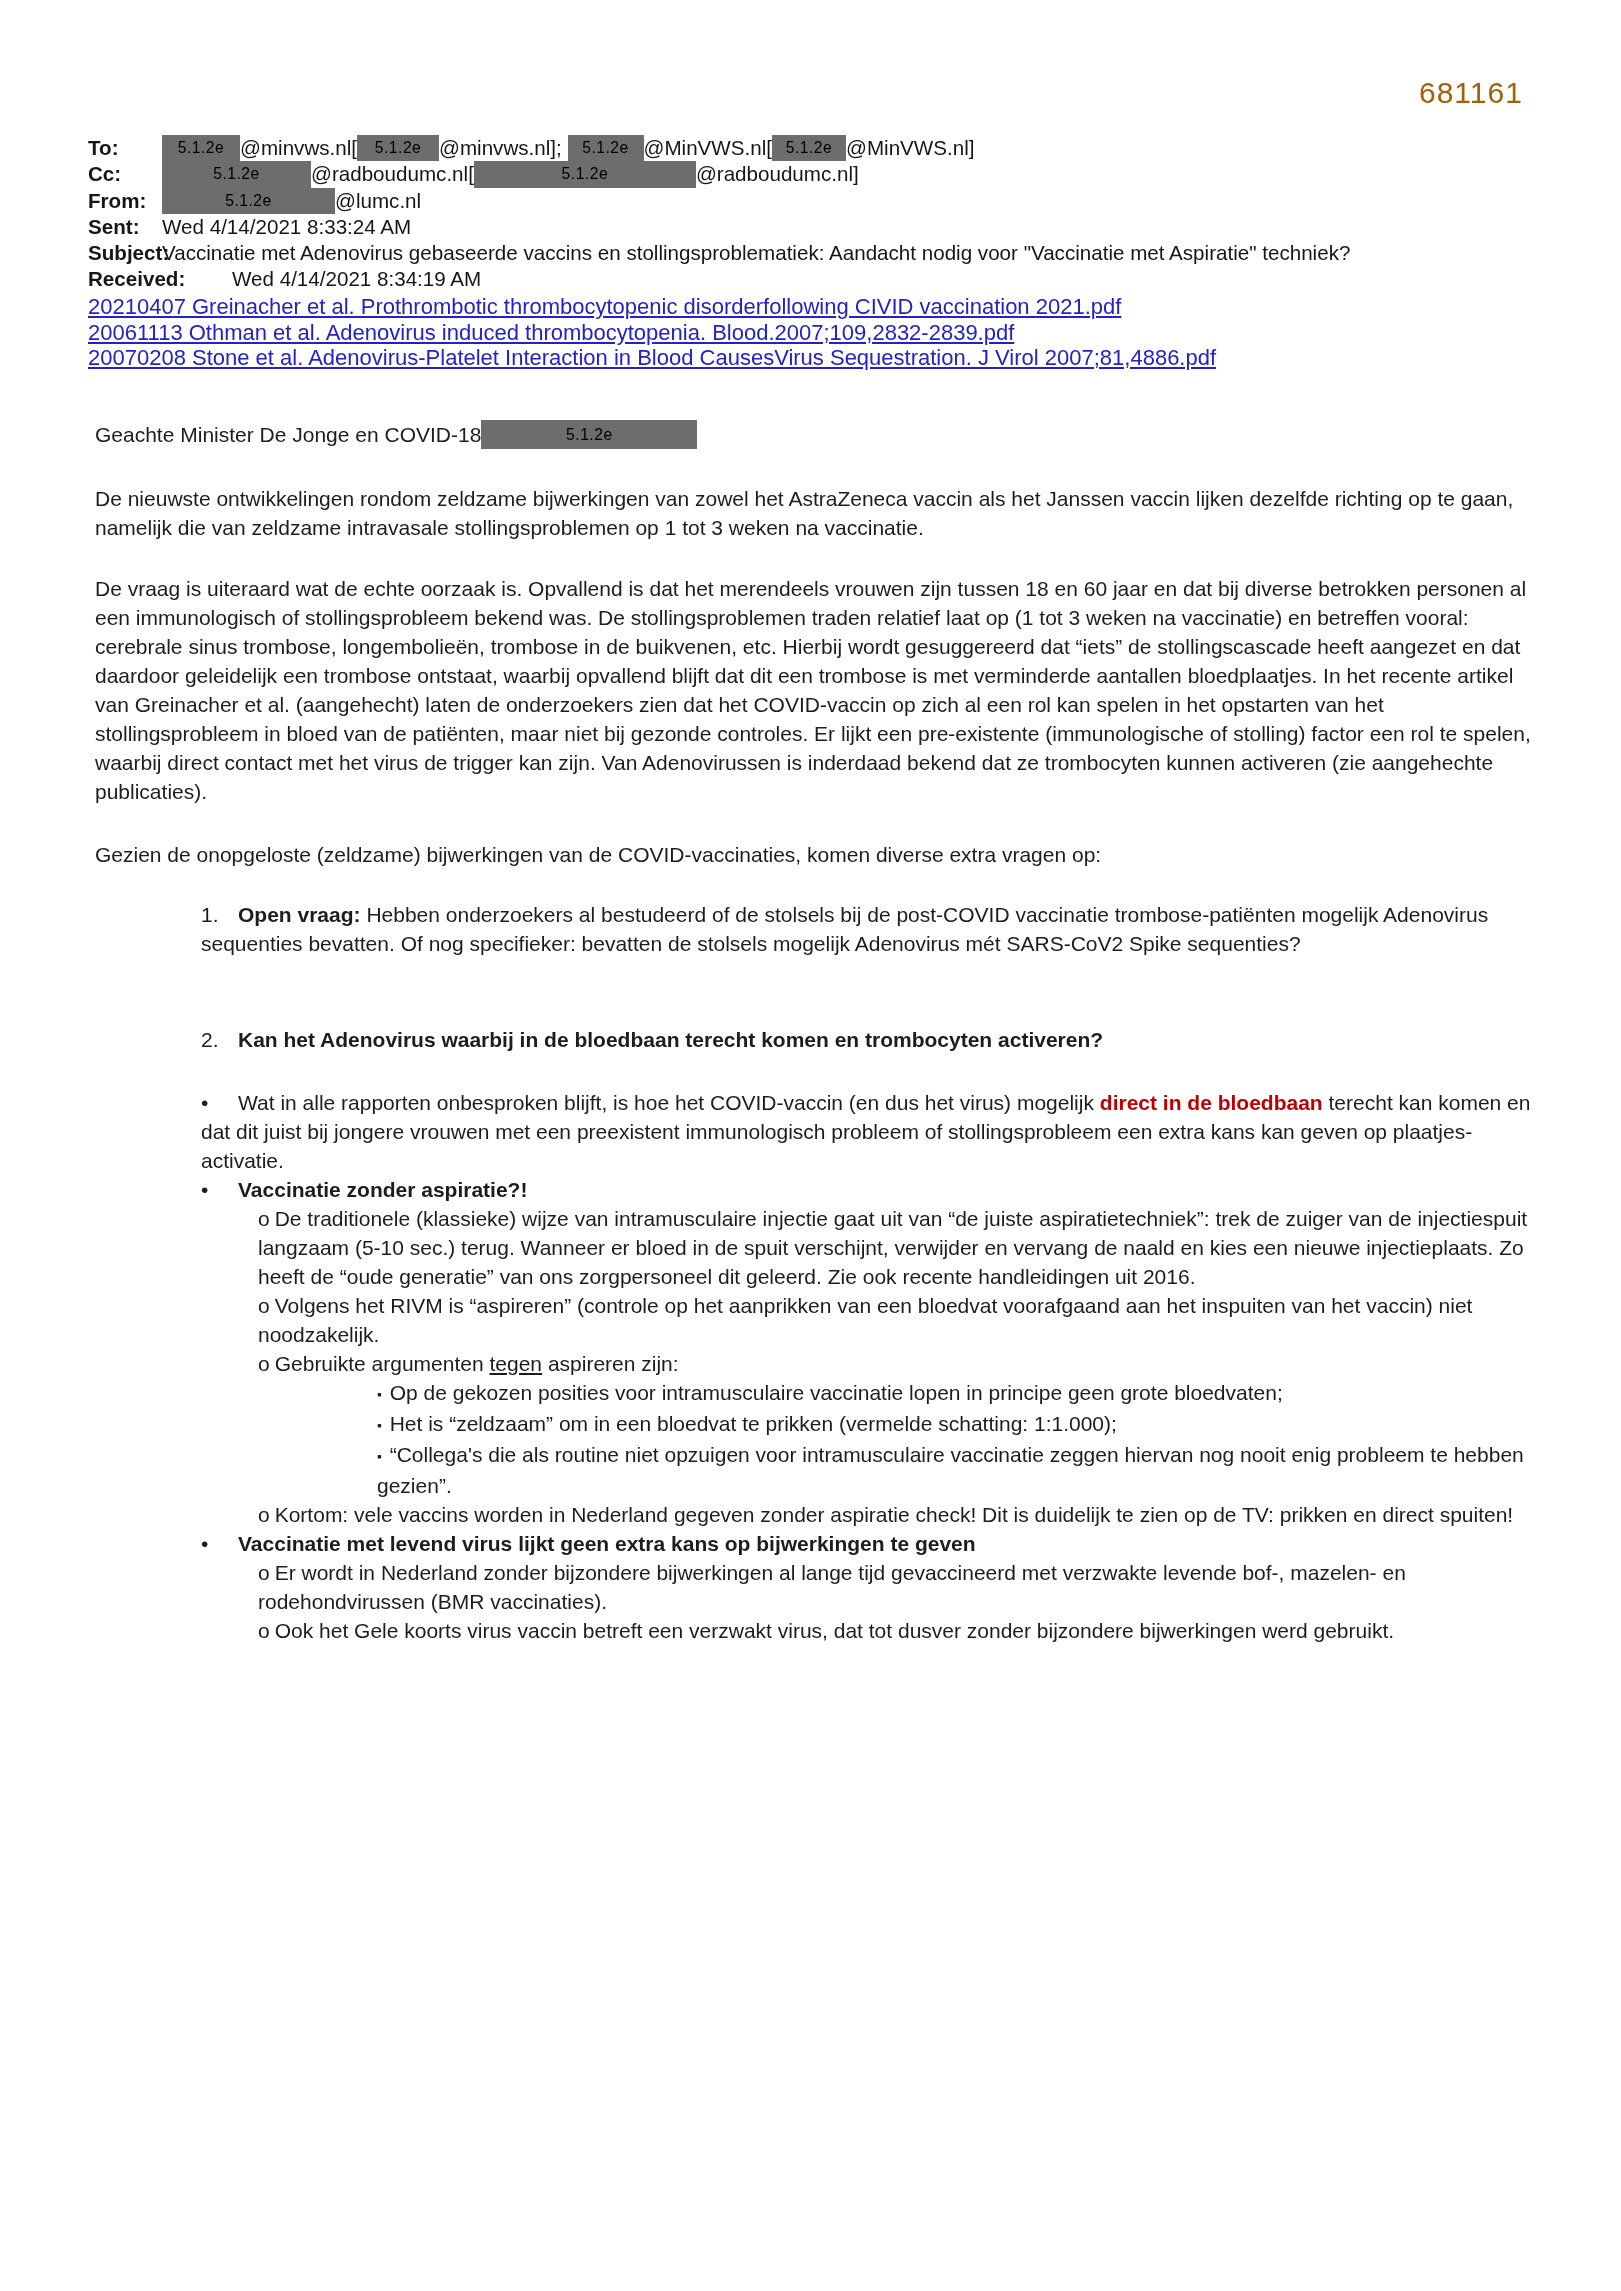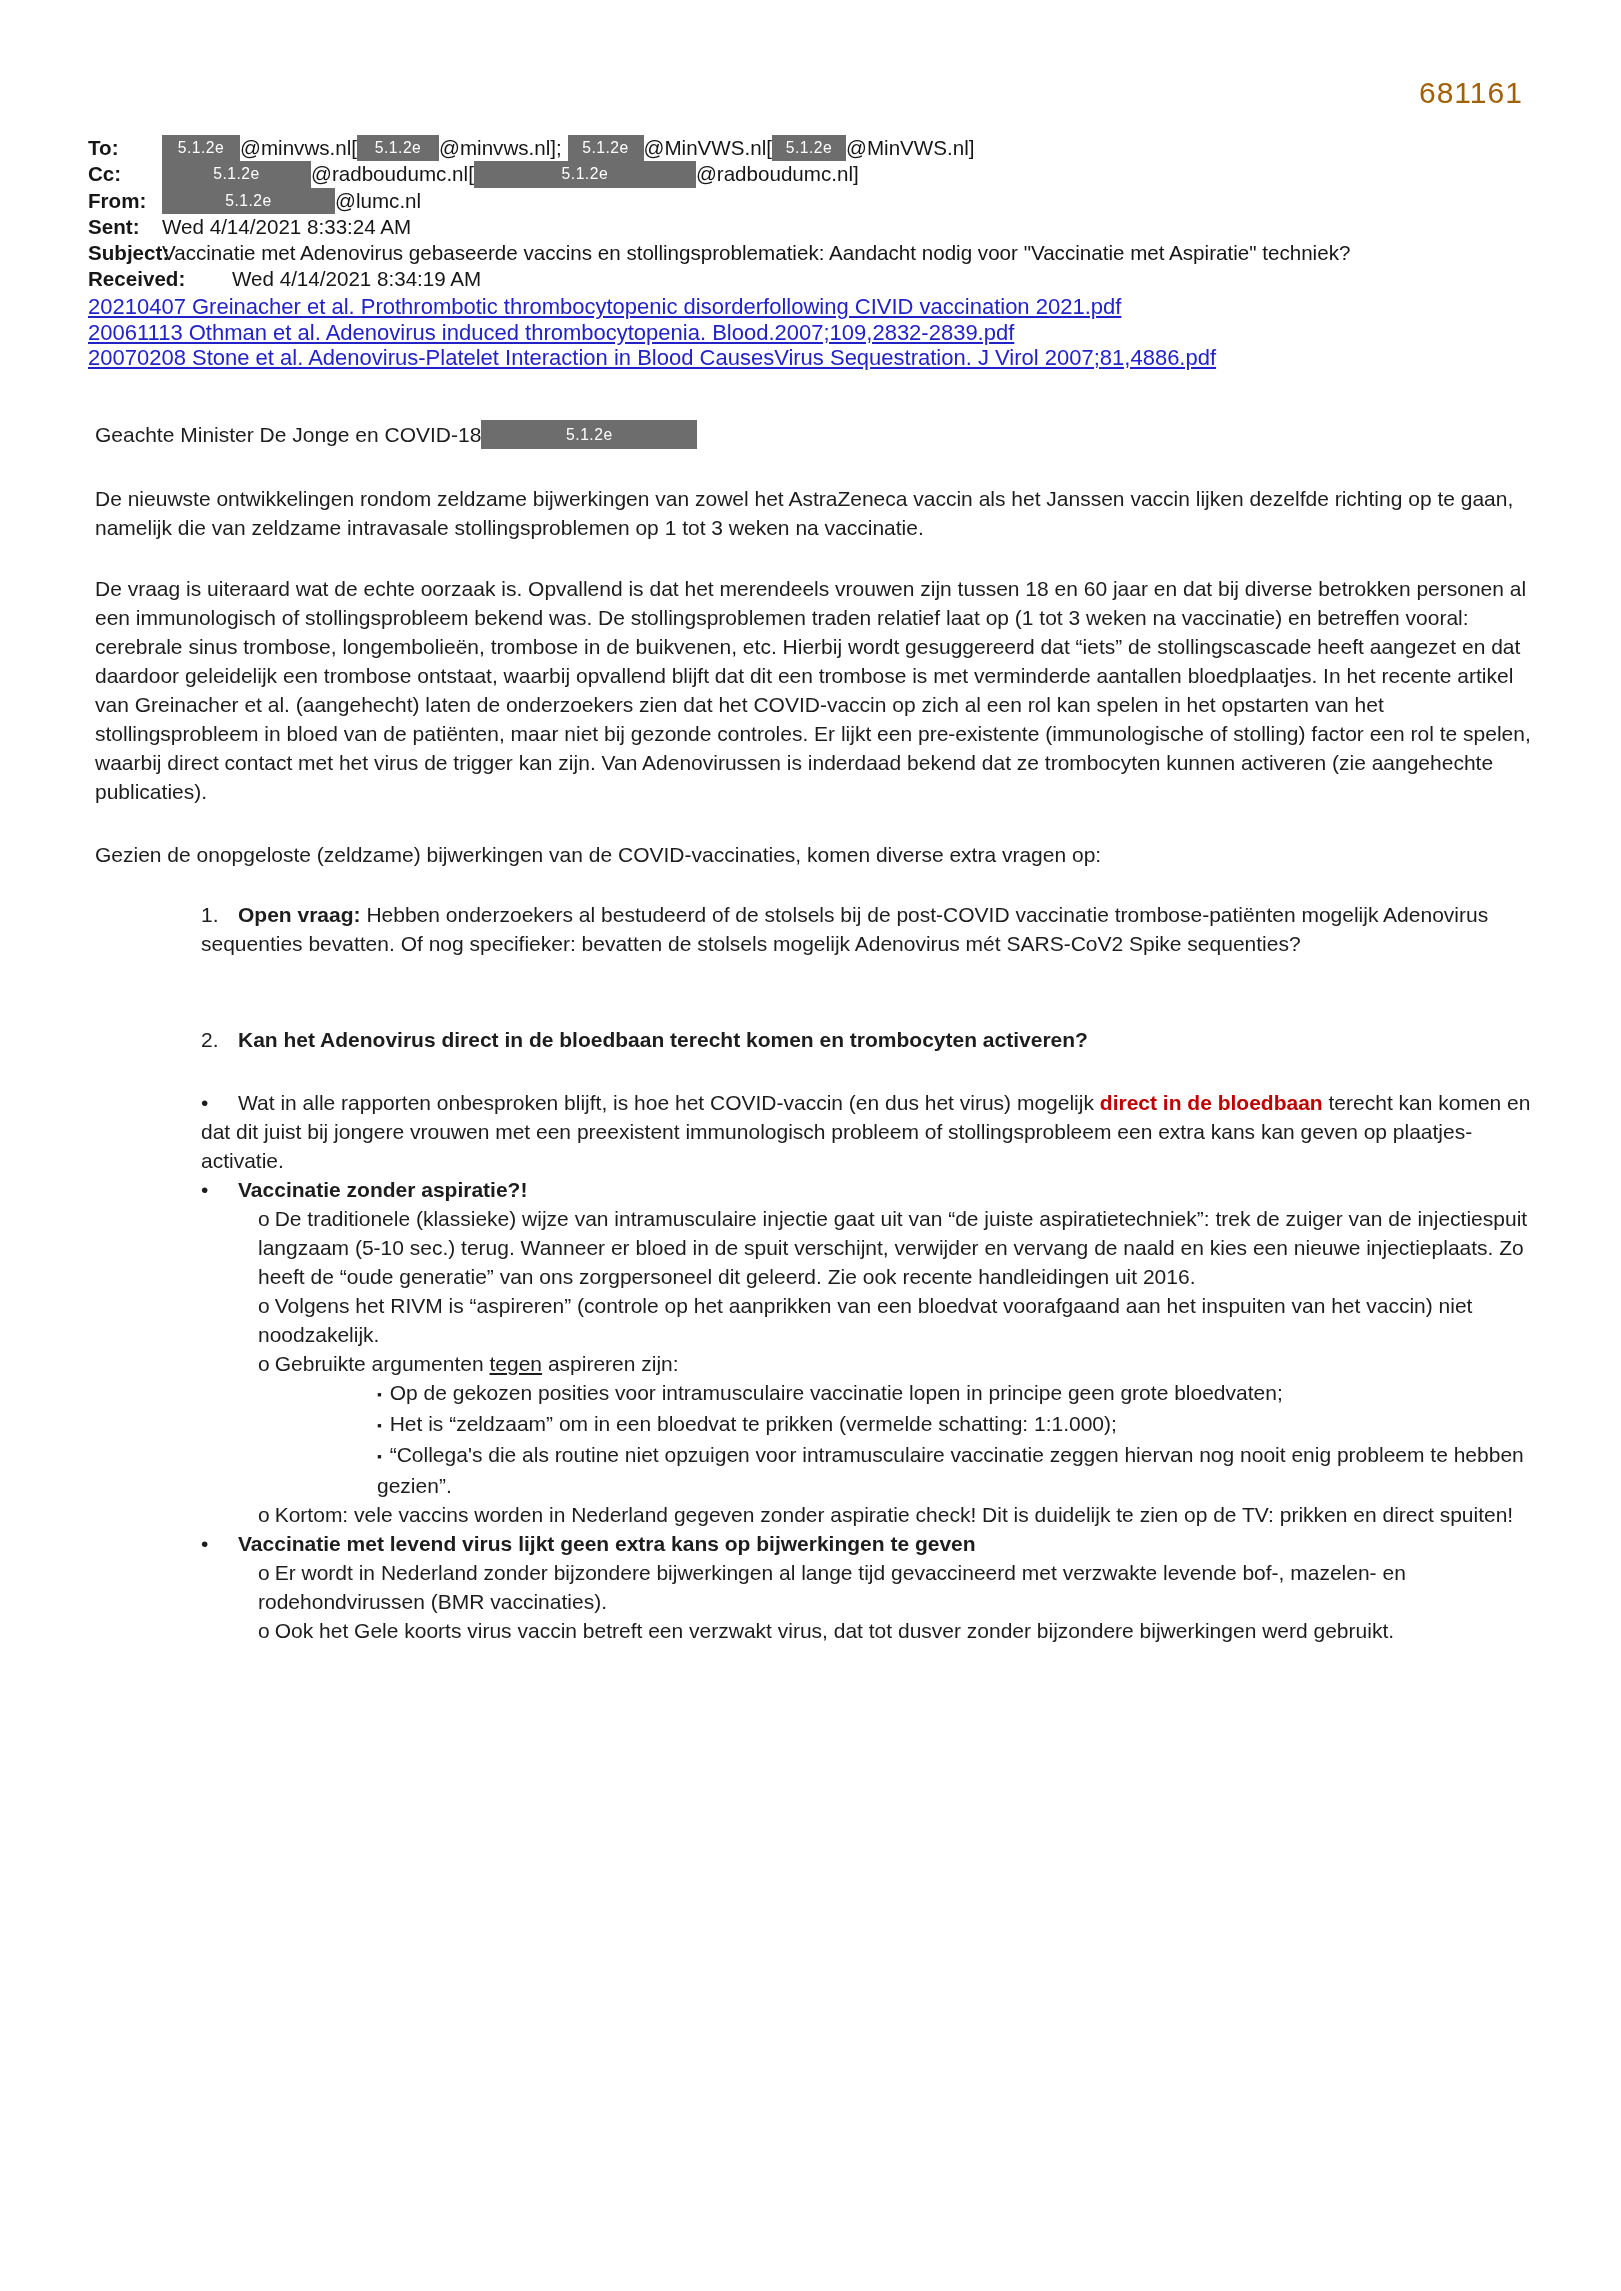--- a/index.html
+++ b/index.html
@@ -18,21 +18,21 @@
   }
   
   .email-header{
     position:absolute;top:135px;left:88px;width:1460px;
     font-size:20.6px;line-height:26px;color:#161616;
   }
   .hdr-row{white-space:normal;}
   .hdr-label{display:inline-block;width:74px;font-weight:bold;vertical-align:top;}
   .hdr-label.wide{width:144px;}
   .redact{
-    display:inline-block;background:#6d6d6d;color:#ffffff;
+    display:inline-block;background:#6d6d6d;color:#000000;
     font-size:15.7px;text-align:center;vertical-align:middle;
     height:26.5px;line-height:26.5px;margin-top:-2.9px;
     letter-spacing:0.5px;
   }
   .redact-lg{height:29px;line-height:29px;margin-top:-3.9px;}
   .attachments{margin-top:2px;}
   .attachment-link{
     display:block;color:#2222c8;text-decoration:underline;
     font-size:22px;line-height:25.5px;cursor:pointer;
   }
@@ -96,21 +96,21 @@
 
     <p class="mb33">De nieuwste ontwikkelingen rondom zeldzame bijwerkingen van zowel het AstraZeneca vaccin als het Janssen vaccin lijken dezelfde richting op te gaan, namelijk die van zeldzame intravasale stollingsproblemen op 1 tot 3 weken na vaccinatie.</p>
 
     <p class="mb35">De vraag is uiteraard wat de echte oorzaak is. Opvallend is dat het merendeels vrouwen zijn tussen 18 en 60 jaar en dat bij diverse betrokken personen al een immunologisch of stollingsprobleem bekend was. De stollingsproblemen traden relatief laat op (1 tot 3 weken na vaccinatie) en betreffen vooral: cerebrale sinus trombose, longembolieën, trombose in de buikvenen, etc. Hierbij wordt gesuggereerd dat “iets” de stollingscascade heeft aangezet en dat daardoor geleidelijk een trombose ontstaat, waarbij opvallend blijft dat dit een trombose is met verminderde aantallen bloedplaatjes. In het recente artikel van Greinacher et al. (aangehecht) laten de onderzoekers zien dat het COVID-vaccin op zich al een rol kan spelen in het opstarten van het stollingsprobleem in bloed van de patiënten, maar niet bij gezonde controles. Er lijkt een pre-existente (immunologische of stolling) factor een rol te spelen, waarbij direct contact met het virus de trigger kan zijn. Van Adenovirussen is inderdaad bekend dat ze trombocyten kunnen activeren (zie aangehechte publicaties).</p>
 
     <p class="mb32">Gezien de onopgeloste (zeldzame) bijwerkingen van de COVID-vaccinaties, komen diverse extra vragen op:</p>
 
     <div class="num-item mb68"><span class="num">1.</span><b>Open vraag:</b>
       <span>Hebben onderzoekers al bestudeerd of de stolsels bij de post-COVID vaccinatie trombose-patiënten mogelijk Adenovirus sequenties bevatten. Of nog specifieker: bevatten de stolsels mogelijk Adenovirus mét SARS-CoV2 Spike sequenties?</span></div>
 
-    <div class="num-item mb35"><span class="num">2.</span><b>Kan het Adenovirus direct in de bloedbaan terecht komen en trombocyten activeren?</b></div>
+    <div class="num-item mb35"><span class="num">2.</span><b>Kan het Adenovirus waarbij in de bloedbaan terecht komen en trombocyten activeren?</b></div>
 
     <div class="li l1"><span class="marker">•</span><span>Wat in alle rapporten onbesproken blijft, is hoe het COVID-vaccin (en dus het virus) mogelijk</span>
       <span class="red">direct in de bloedbaan</span>
       <span>terecht kan komen en dat dit juist bij jongere vrouwen met een preexistent immunologisch probleem of stollingsprobleem een extra kans kan geven op plaatjes-activatie.</span></div>
 
     <div class="li l1"><span class="marker">•</span><b>Vaccinatie zonder aspiratie?!</b></div>
 
     <div class="li l2"><span class="marker">o</span><span>De traditionele (klassieke) wijze van intramusculaire injectie gaat uit van “de juiste aspiratietechniek”: trek de zuiger van de injectiespuit langzaam (5-10 sec.) terug. Wanneer er bloed in de spuit verschijnt, verwijder en vervang de naald en kies een nieuwe injectieplaats. Zo heeft de “oude generatie” van ons zorgpersoneel dit geleerd. Zie ook recente handleidingen uit 2016.</span></div>
 
     <div class="li l2"><span class="marker">o</span><span>Volgens het RIVM is “aspireren” (controle op het aanprikken van een bloedvat voorafgaand aan het inspuiten van het vaccin) niet noodzakelijk.</span></div>

